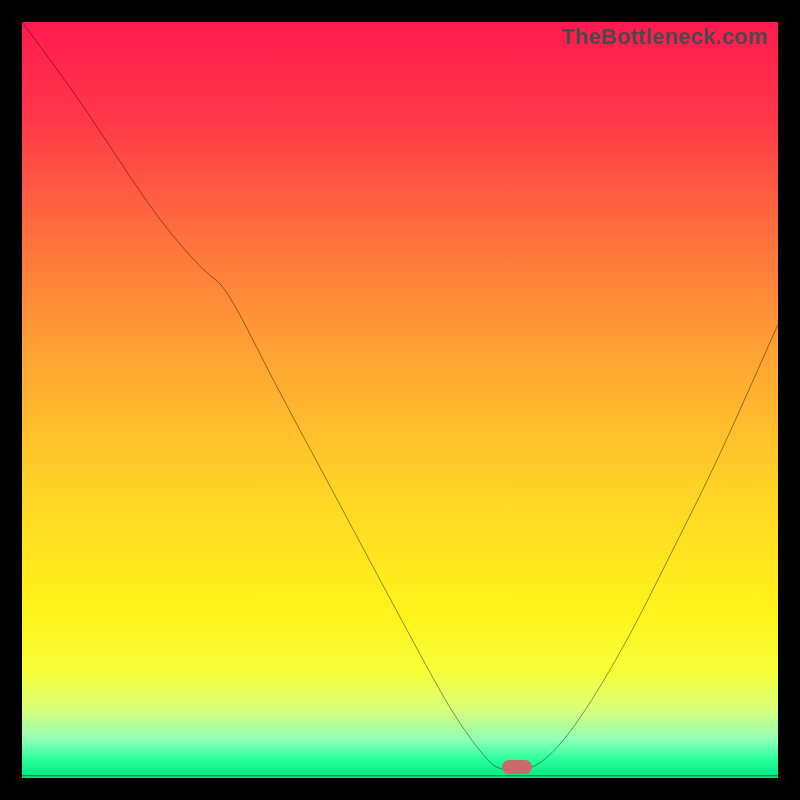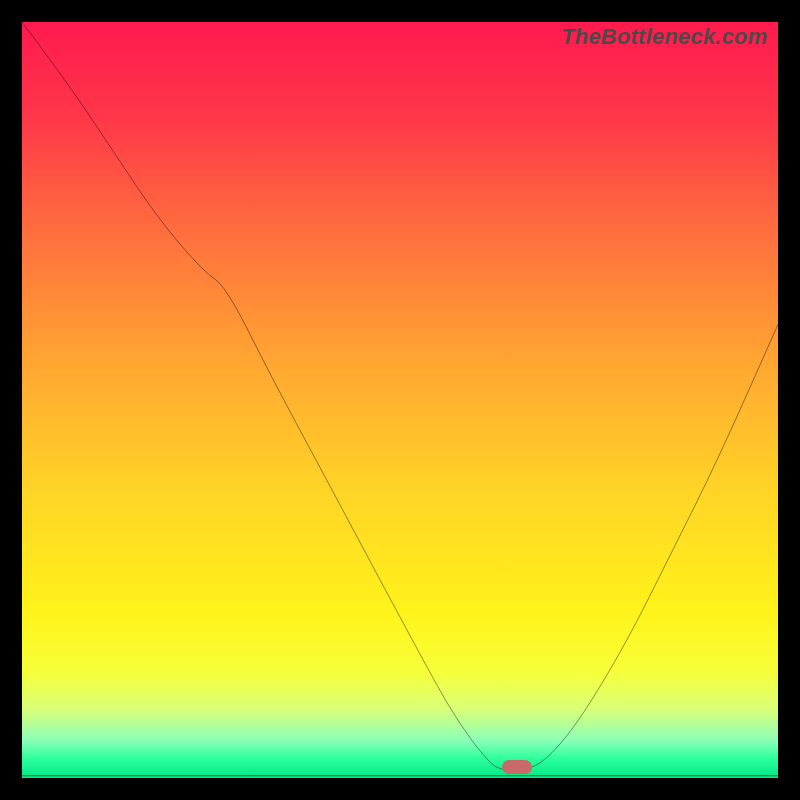--- a/index.html
+++ b/index.html
@@ -11,21 +11,20 @@
     position: relative;
     font-family: Arial, Helvetica, sans-serif;
   }
   .frame {
     position: absolute;
     left: 0;
     top: 0;
     width: 800px;
     height: 800px;
     background: #000;
-    font-style: italic;
   }
   .plot {
     position: absolute;
     left: 22px;
     top: 22px;
     width: 756px;
     height: 756px;
     overflow: hidden;
   }
   .gradient {

